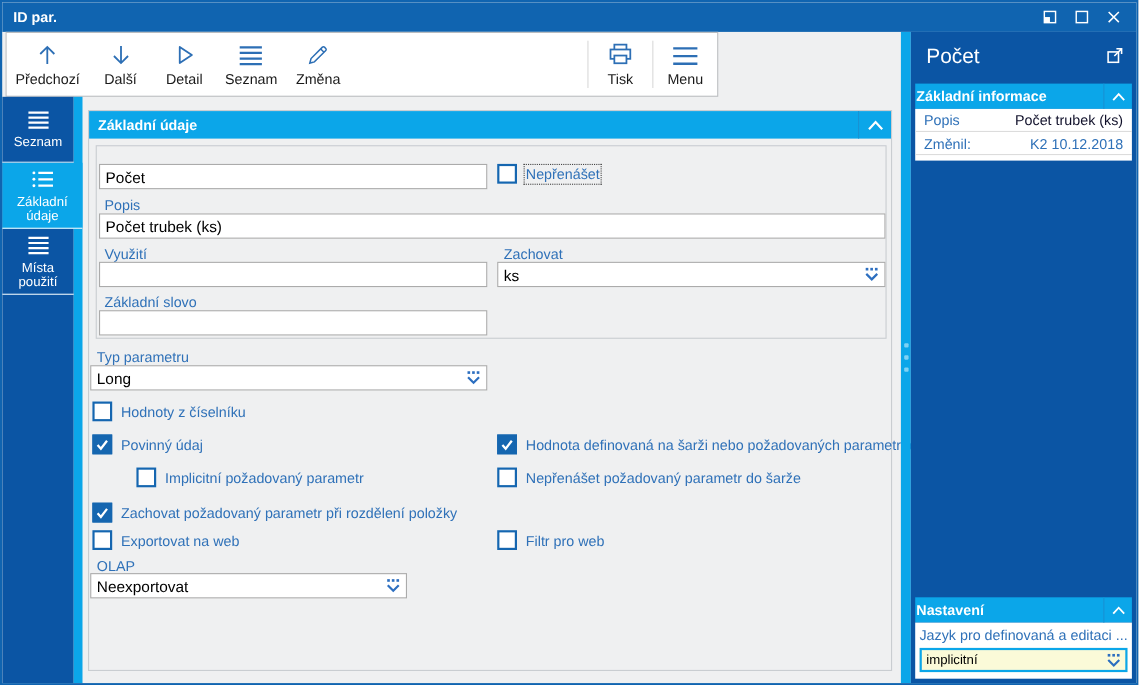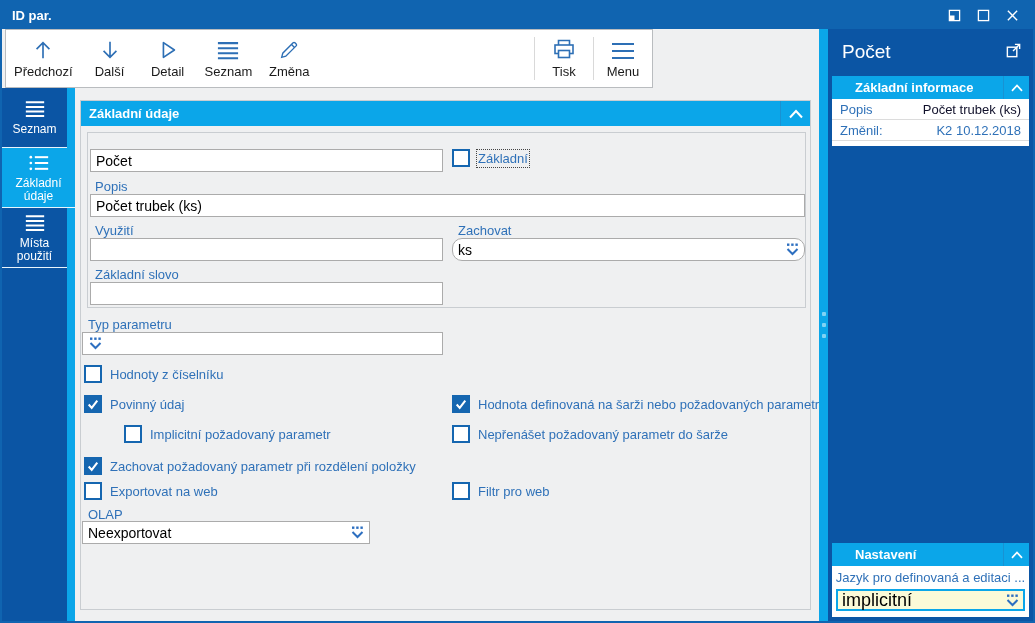--- a/index.html
+++ b/index.html
@@ -60,33 +60,33 @@
   .dotted{outline:1px dotted #444;outline-offset:1px;}
   
   .splitter{position:absolute;left:817px;top:27px;width:9px;bottom:0;background:#0ba6e9;}
   .grip{position:absolute;left:820px;width:4px;height:4px;background:#7fd2f4;border-radius:1px;}
   
   .right-panel{position:absolute;left:826px;top:27px;right:0;bottom:0;background:#0b55a4;color:#fff;}
   .rp-title{position:absolute;left:14px;top:12px;font-size:19px;color:#fff;}
   .rp-external{position:absolute;right:11px;top:13px;cursor:default;}
   .rp-section{position:absolute;left:4px;right:4px;}
   .rp-header{height:23px;background:#0ba6e9;display:flex;align-items:center;}
-  .rp-header .rph-label{font-weight:bold;font-size:13px;padding-left:23px;color:#fff;}
+  .rp-header .rph-label{font-weight:bold;font-size:13px;padding-left:1px;color:#fff;}
   .rph-collapse{margin-left:auto;width:26px;height:100%;display:flex;align-items:center;
     justify-content:center;border-left:1px solid #1892d3;cursor:default;}
   .rp-body{background:#fff;color:#000;padding-bottom:5px;}
   .rp-row{display:flex;justify-content:space-between;align-items:center;
     padding:3px 8px 2px;border-bottom:1px solid #dcdcdc;}
   .rp-row .rlab{font-size:13px;color:#2f71b8;}
   .rp-row .rval{font-size:13px;}
   .rval-dark{color:#10102a;}
   .rval-blue{color:#2f71b8;}
   .settings-label{font-size:13px;color:#2f71b8;text-align:center;padding:4px 2px 2px;}
   .settings-combo{margin:2px 4px 4px;height:22px;border:2px solid #0ba6e9;background:#fbfad8;
-    display:flex;align-items:center;font-size:18px;color:#000;}
+    display:flex;align-items:center;font-size:12px;color:#000;}
   .settings-combo .cval{padding-left:4px;flex:1;}
   .settings-combo .dd{width:22px;display:flex;justify-content:center;}
 </style>
 </head>
 <body>
 
 <div class="window">
 
   <div class="titlebar">
     <span class="title-text">ID par.</span>
@@ -222,47 +222,48 @@
 
     <div class="groupbox"></div>
 
     <span class="flabel" style="left:14px;top:33px;margin-top:24px;">Název</span>
     <input class="finput" style="left: 9px; top: 48px; width: 353px;" value="Počet">
 
     <div class="cbitem" style="left:371px;top:48px;">
       <span class="cb">
         
       </span>
-      <span class="cblab dotted">Základní</span>
+      <span class="cblab dotted">Nepřenášet</span>
     </div>
 
     <span class="flabel" style="left:14px;top:78px;">Popis</span>
     <input class="finput" style="left: 9px; top: 93px; width: 715px;" value="Počet trubek (ks)">
 
     <span class="flabel" style="left:14px;top:122px;">Využití</span>
     <input class="finput" style="left: 9px; top: 137px; width: 353px;" value="">
 
     <span class="flabel" style="left:377px;top:122px;">Zachovat</span>
-    <div class="fcombo" style="left:371px;top:137px;width:353px;border-radius:10px;">
+    <div class="fcombo" style="left:371px;top:137px;width:353px;">
       <span class="cval">ks</span>
       <span class="dd">
         <svg width="17" height="15" viewBox="0 0 17 15">
             <rect x="3" y="1.5" width="2.4" height="2.4" fill="#2d6fc0"></rect>
             <rect x="7.2" y="1.5" width="2.4" height="2.4" fill="#2d6fc0"></rect>
             <rect x="11.4" y="1.5" width="2.4" height="2.4" fill="#2d6fc0"></rect>
             <path d="M3.5 7l5 5 5-5" fill="none" stroke="#2d6fc0" stroke-width="2"></path>
           </svg>
       </span>
     </div>
 
     <span class="flabel" style="left:14px;top:166px;">Základní slovo</span>
     <input class="finput" style="left: 9px; top: 181px; width: 353px;" value="">
 
     <span class="flabel" style="left:7px;top:216px;">Typ parametru</span>
     <div class="fcombo" style="left:1px;top:231px;width:361px;">
+      <span class="cval">Long</span>
       <span class="dd">
         <svg width="17" height="15" viewBox="0 0 17 15">
             <rect x="3" y="1.5" width="2.4" height="2.4" fill="#2d6fc0"></rect>
             <rect x="7.2" y="1.5" width="2.4" height="2.4" fill="#2d6fc0"></rect>
             <rect x="11.4" y="1.5" width="2.4" height="2.4" fill="#2d6fc0"></rect>
             <path d="M3.5 7l5 5 5-5" fill="none" stroke="#2d6fc0" stroke-width="2"></path>
           </svg>
       </span>
     </div>
 

